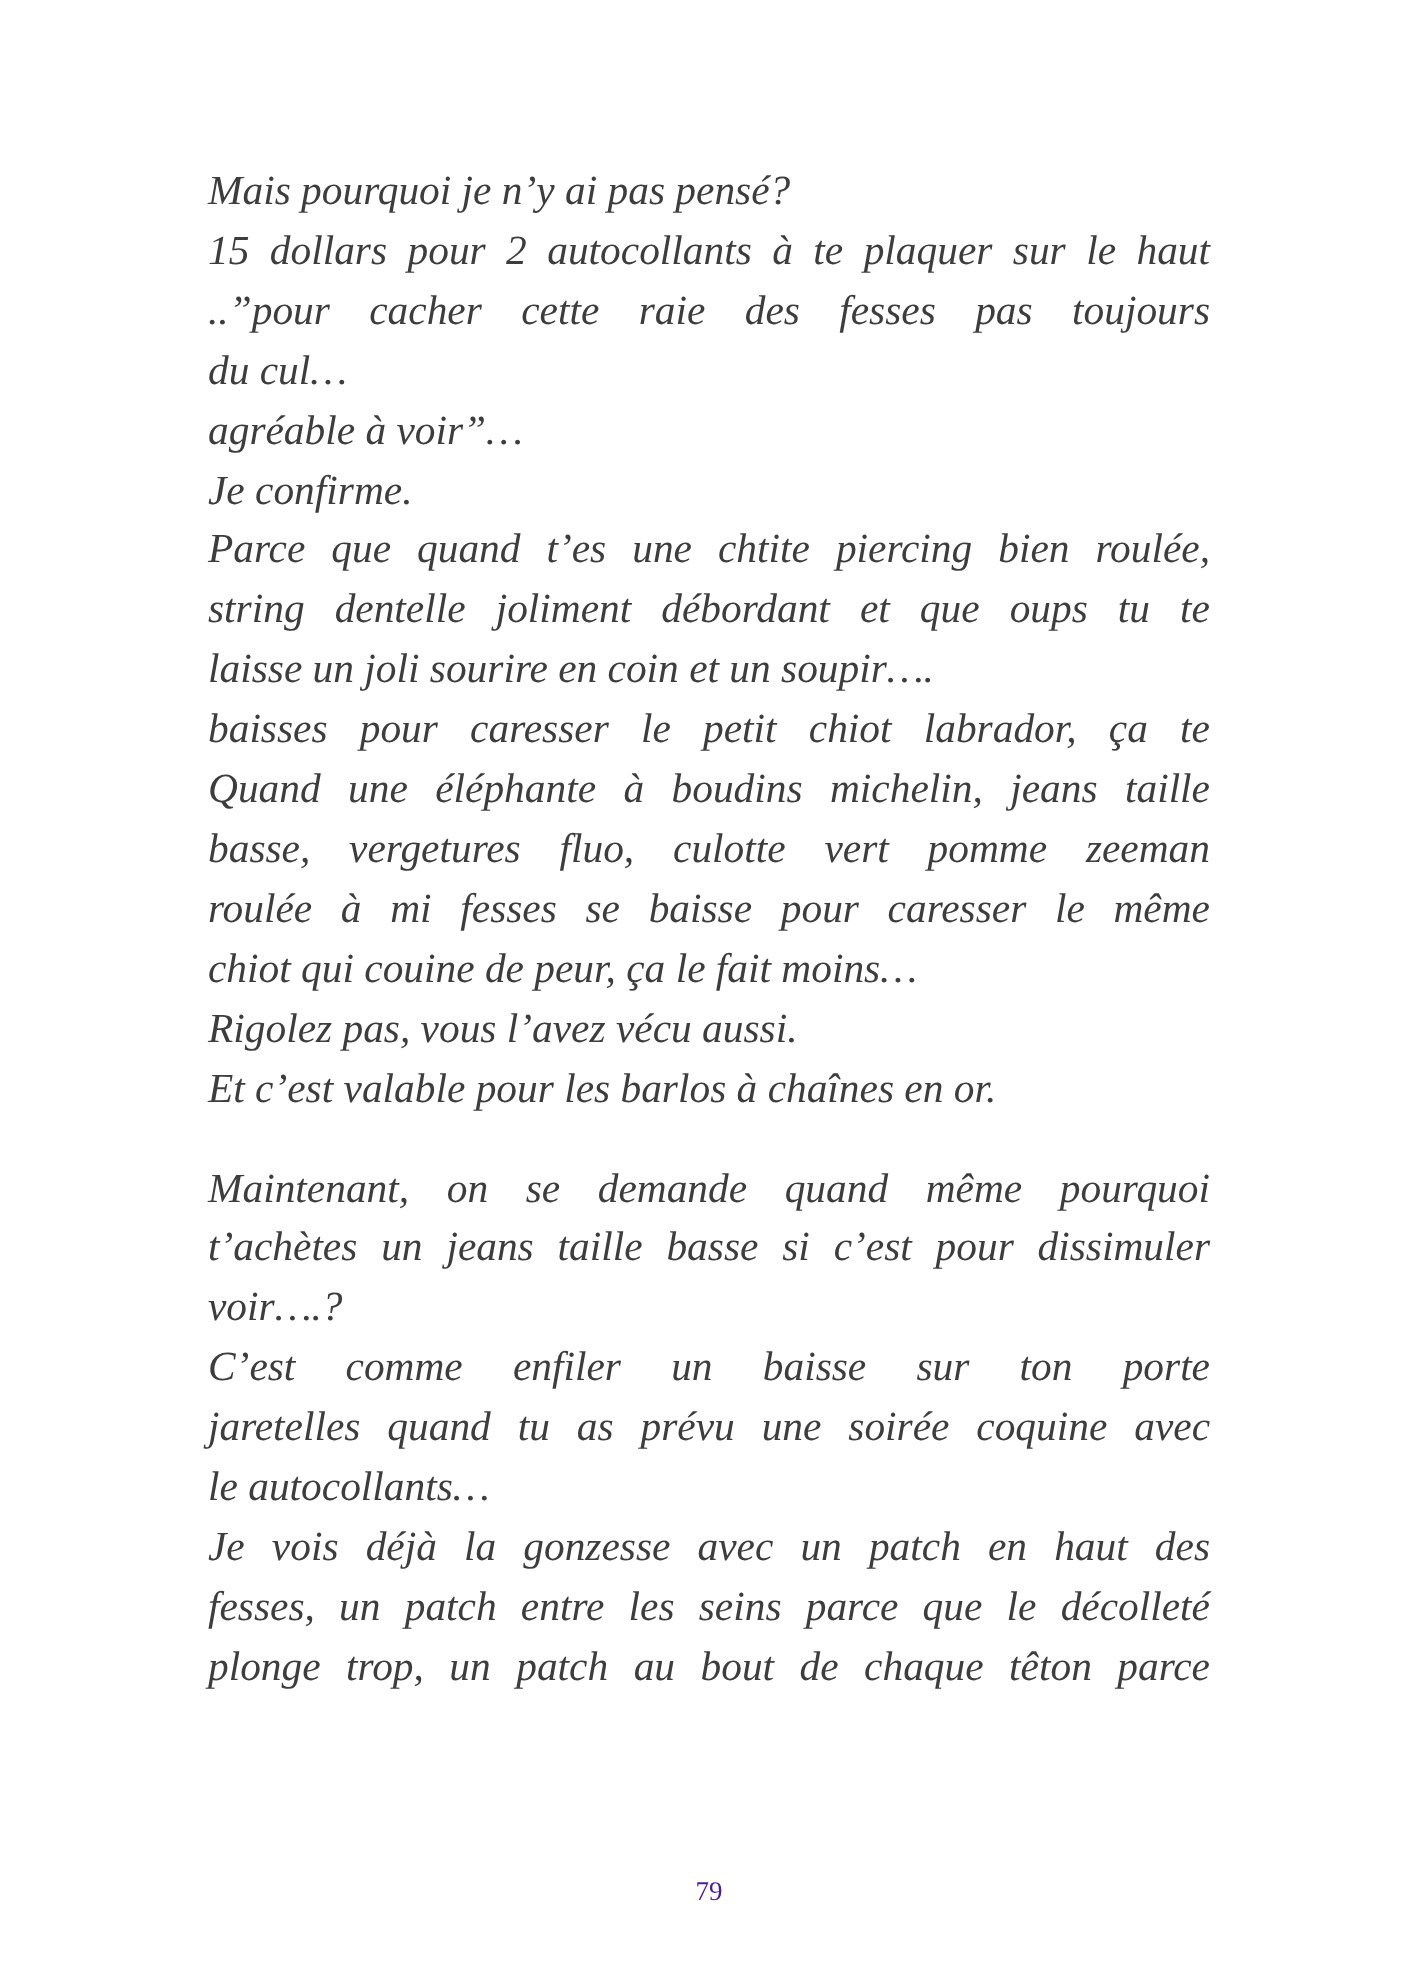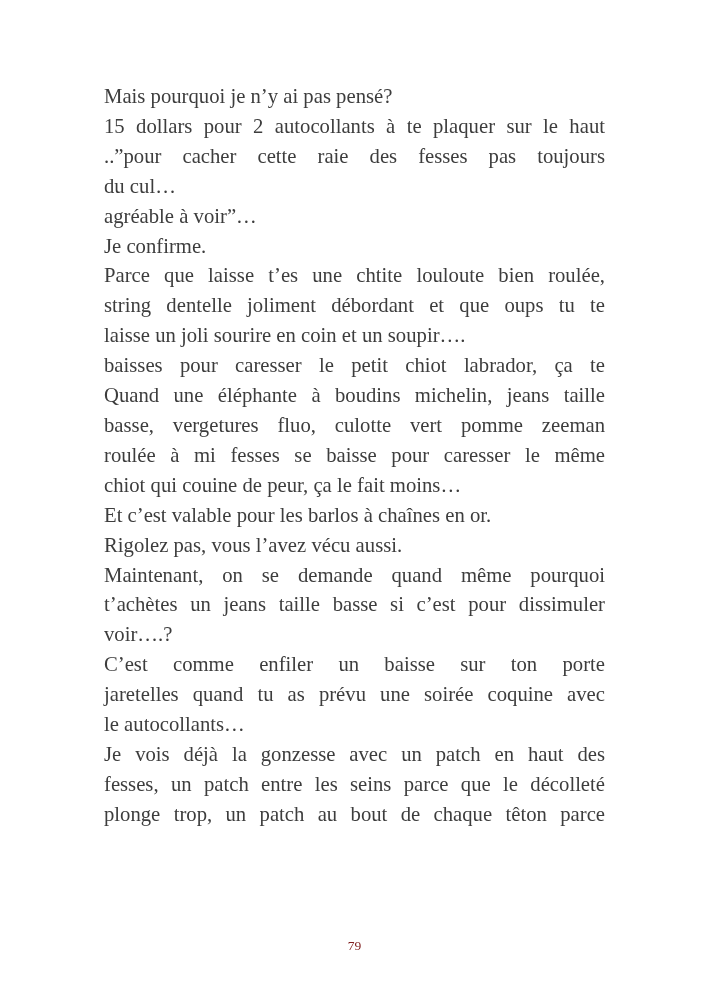--- a/index.html
+++ b/index.html
@@ -19,60 +19,62 @@
     position: absolute;
     left: 104px;
     top: 82px;
     width: 501px;
     font-size: 20.7px;
     line-height: 29.9px;
     color: #3d3d3d;
   }
   .line {
     min-height: 29.9px;
+    font-style: italic;
   }
   .line.j {
     text-align: justify;
     text-align-last: justify;
   }
   .para2 {
+    margin-top: 20px;
   }
   .page-number {
     position: absolute;
     top: 938px;
     left: 104px;
     width: 501px;
     text-align: center;
     font-size: 13.5px;
-    color: #7f1d1d;
+    color: #4c1d95;
   }
 </style>
 </head>
 <body>
 
 <main class="page">
   <section class="text-block">
 
     <div class="para">
       <div class="line">Mais pourquoi je n’y ai pas pensé?</div>
       <div class="line j">15 dollars pour 2 autocollants à te plaquer sur le haut</div>
       <div class="line j">..”pour cacher cette raie des fesses pas toujours</div>
       <div class="line">du cul…</div>
       <div class="line">agréable à voir”…</div>
       <div class="line">Je confirme.</div>
-      <div class="line j">Parce que laisse t’es une chtite louloute bien roulée,</div>
+      <div class="line j">Parce que quand t’es une chtite piercing bien roulée,</div>
       <div class="line j">string dentelle joliment débordant et que oups tu te</div>
       <div class="line">laisse un joli sourire en coin et un soupir….</div>
       <div class="line j">baisses pour caresser le petit chiot labrador, ça te</div>
       <div class="line j">Quand une éléphante à boudins michelin, jeans taille</div>
       <div class="line j">basse, vergetures fluo, culotte vert pomme zeeman</div>
       <div class="line j">roulée à mi fesses se baisse pour caresser le même</div>
       <div class="line">chiot qui couine de peur, ça le fait moins…</div>
+      <div class="line">Rigolez pas, vous l’avez vécu aussi.</div>
       <div class="line">Et c’est valable pour les barlos à chaînes en or.</div>
-      <div class="line">Rigolez pas, vous l’avez vécu aussi.</div>
     </div>
 
     <div class="para para2">
       <div class="line j">Maintenant, on se demande quand même pourquoi</div>
       <div class="line j">t’achètes un jeans taille basse si c’est pour dissimuler</div>
       <div class="line">voir….?</div>
       <div class="line j">C’est comme enfiler un baisse sur ton porte</div>
       <div class="line j">jaretelles quand tu as prévu une soirée coquine avec</div>
       <div class="line">le autocollants…</div>
       <div class="line j">Je vois déjà la gonzesse avec un patch en haut des</div>

